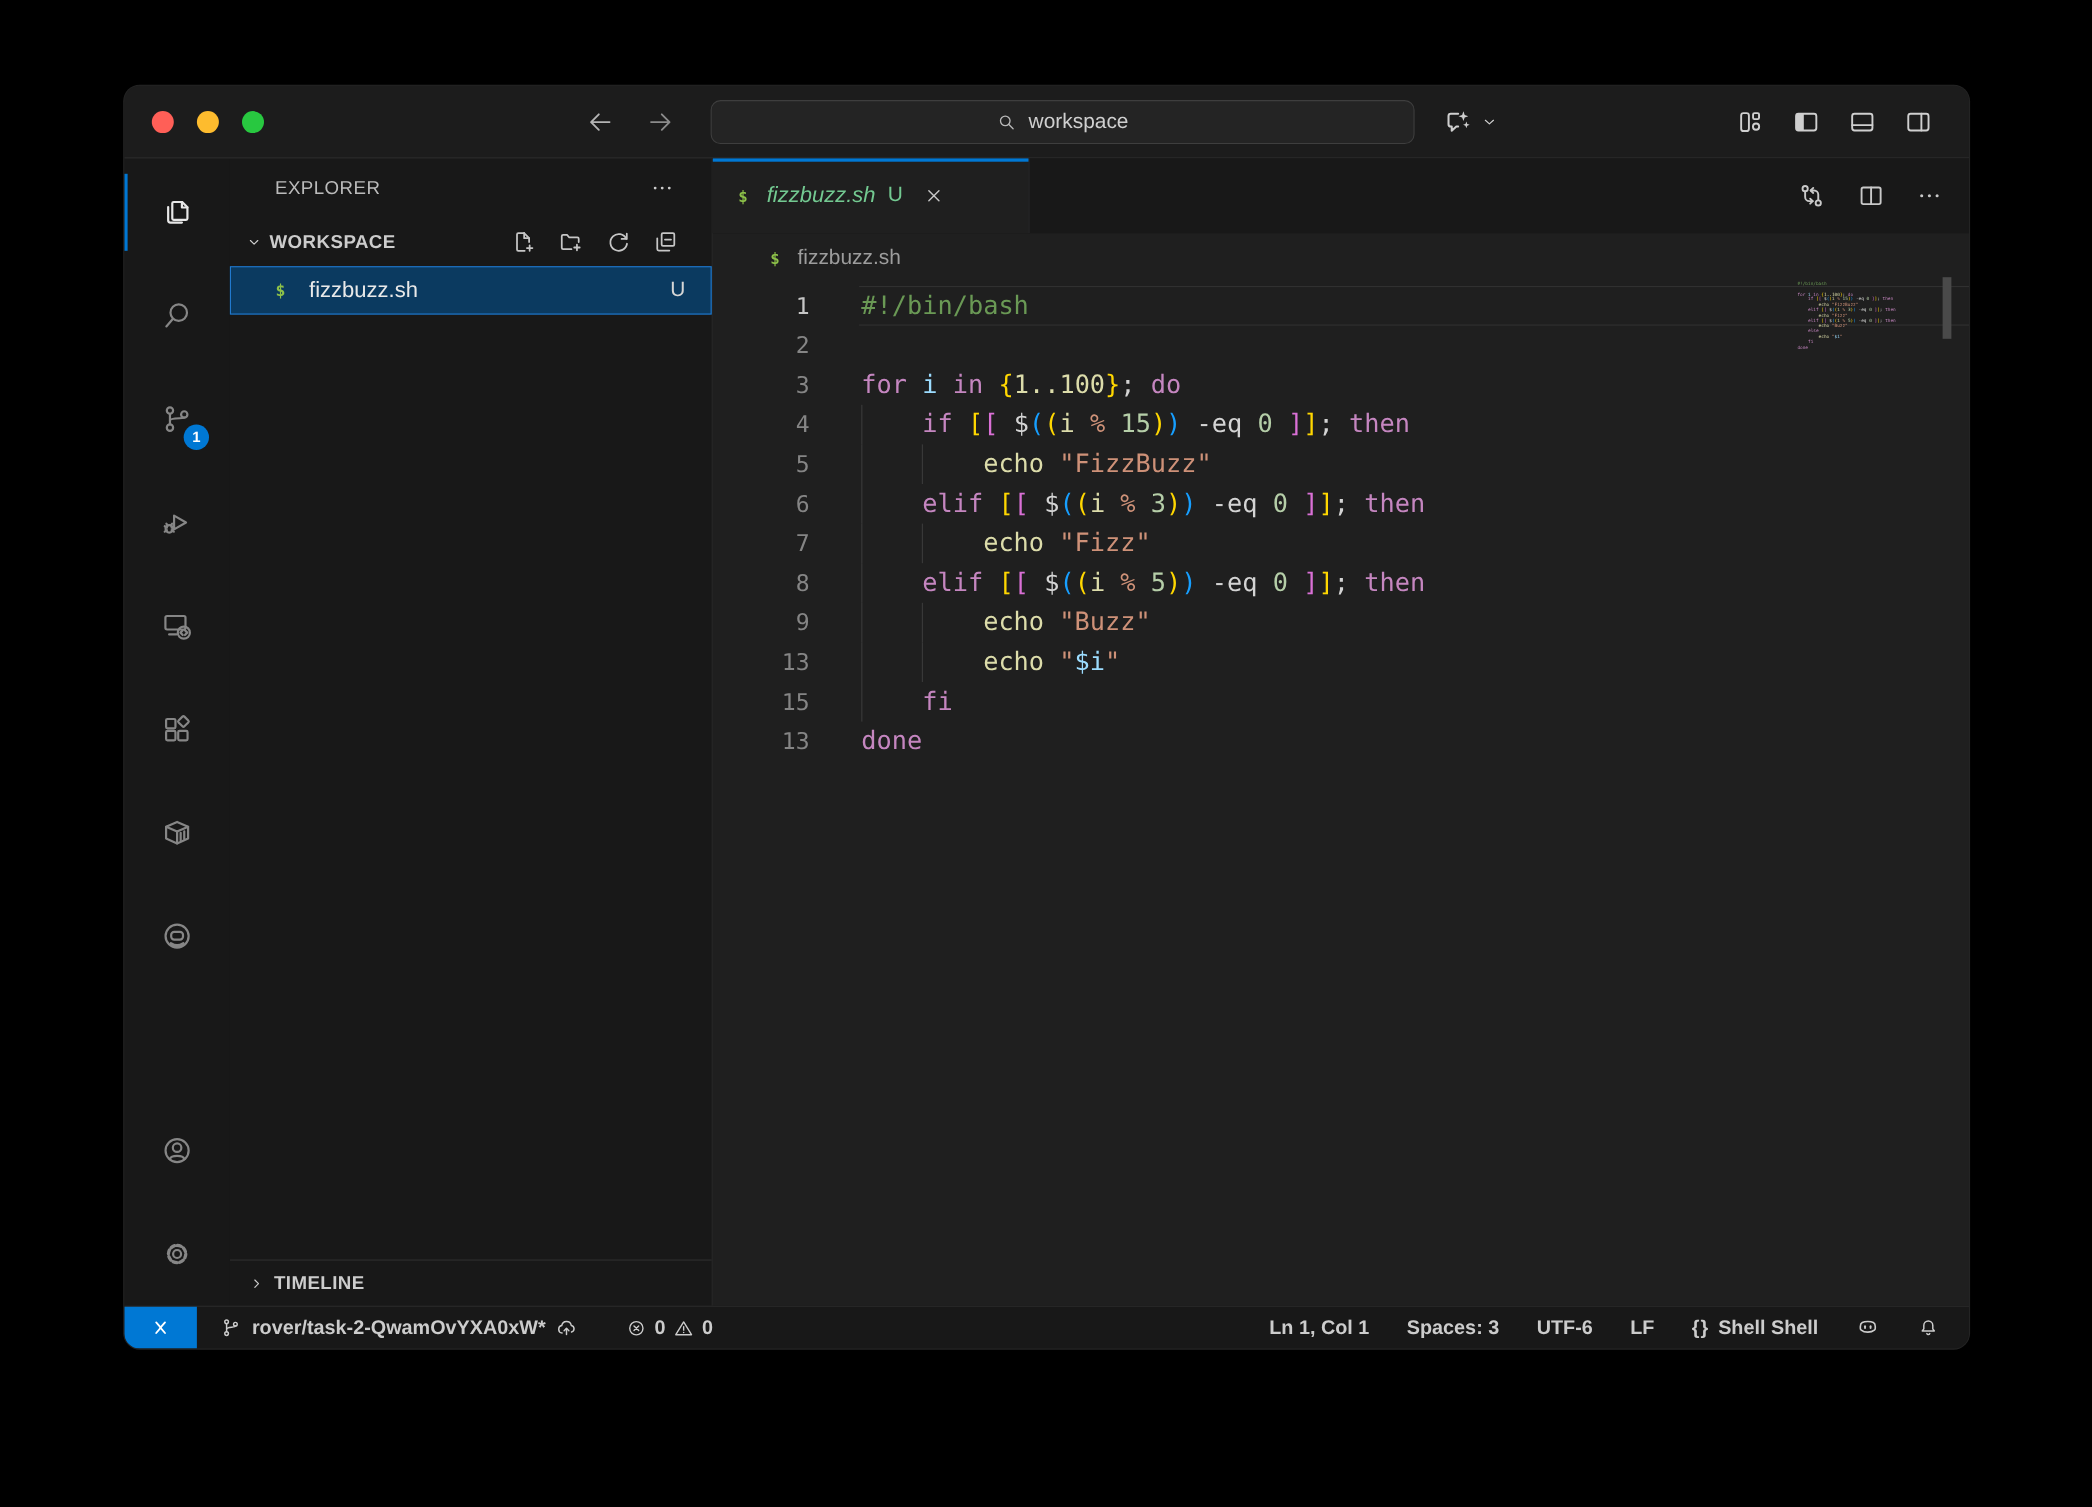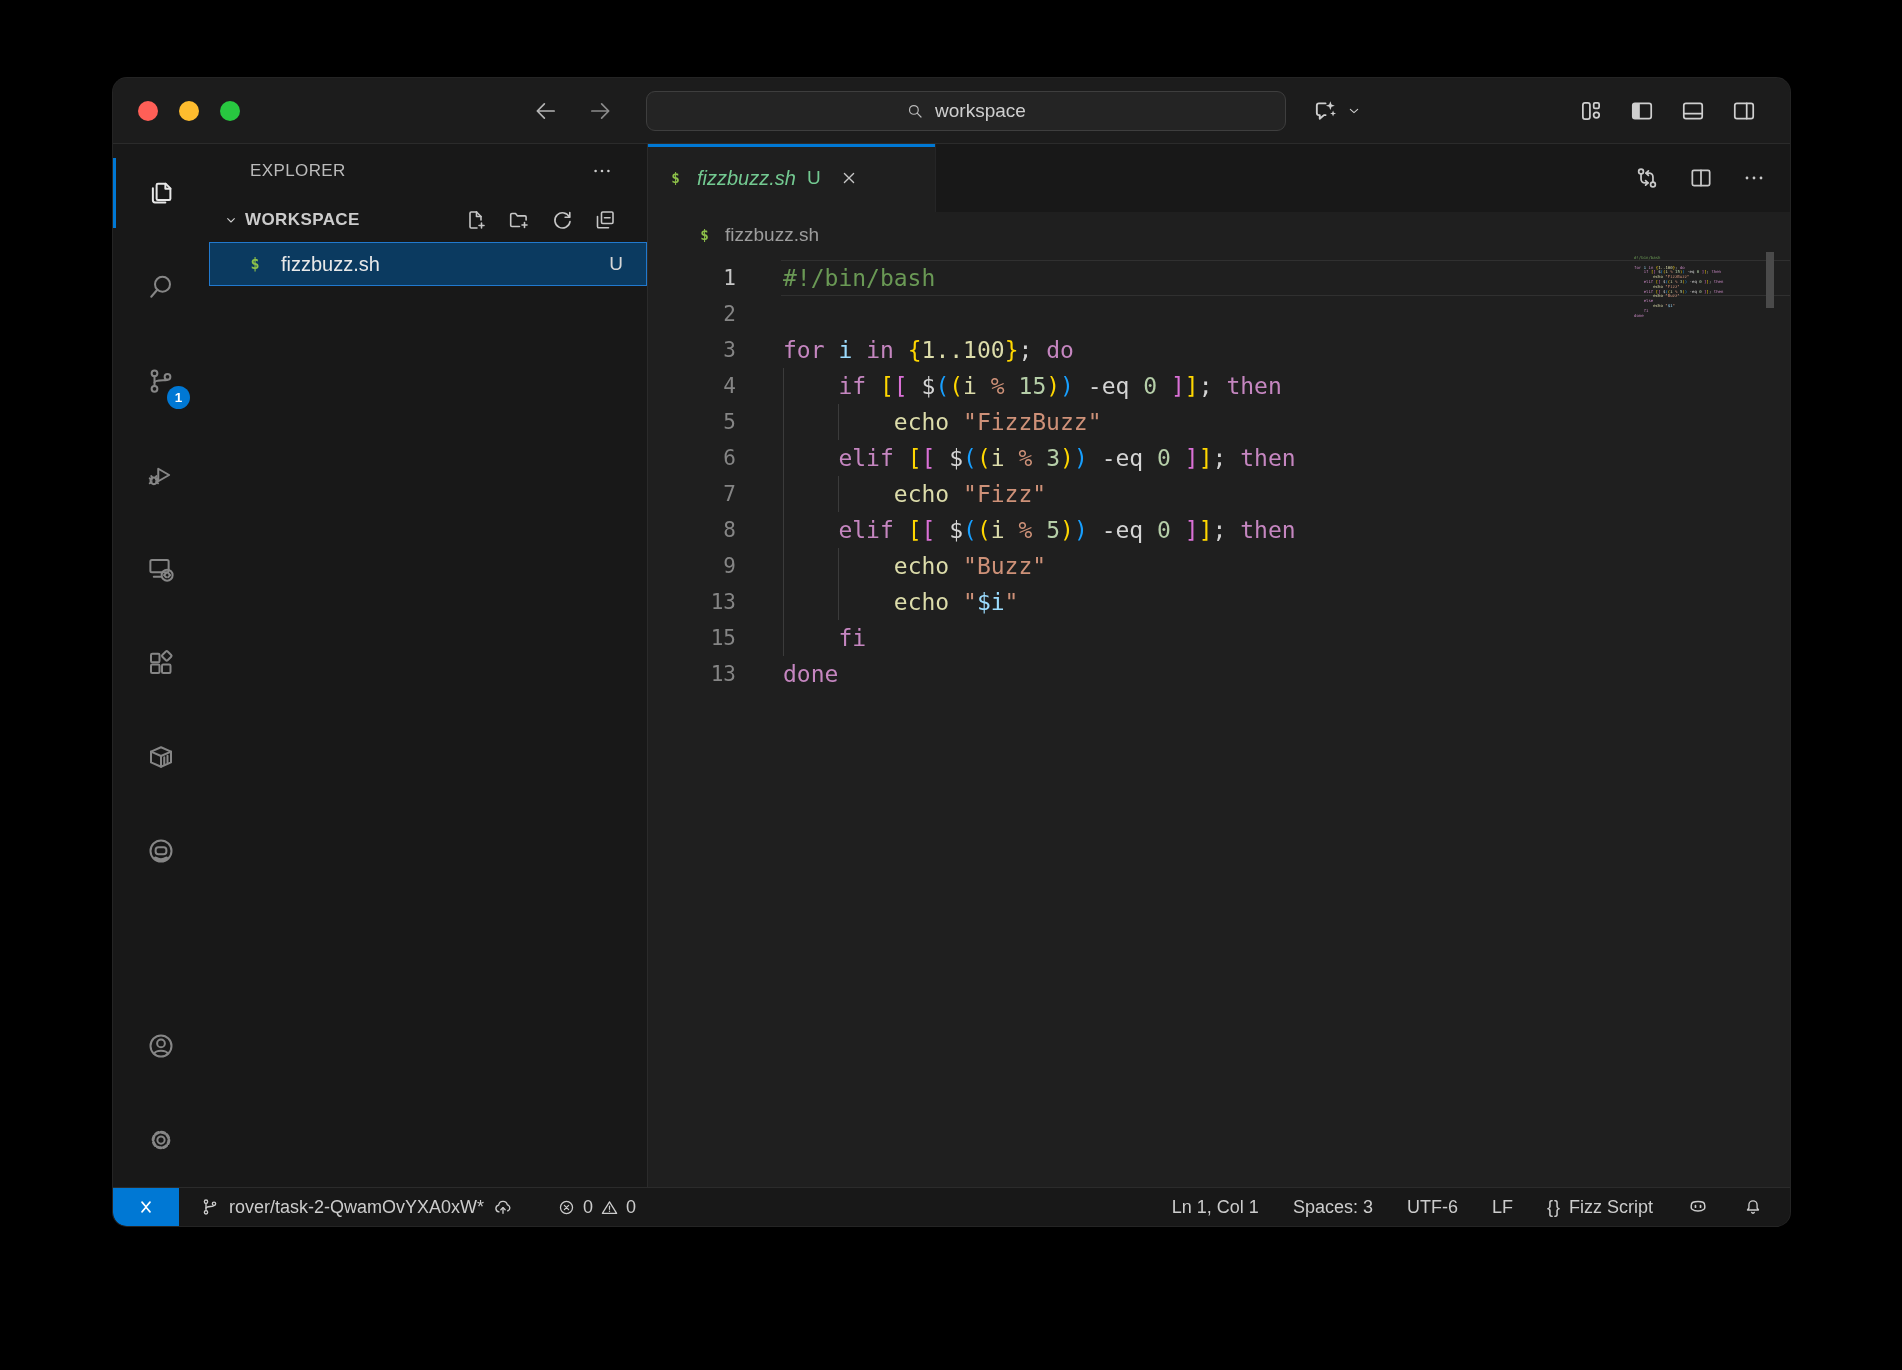--- a/index.html
+++ b/index.html
@@ -99,21 +99,21 @@
     border-top:1px solid #303030; border-bottom:1px solid #303030; pointer-events:none; }
   .minimap { position:absolute; top:-2px; right:44px; width:112px;
     font-size:4px; line-height:4.8px; white-space:pre; pointer-events:auto; }
   .mm-line { height:4.8px; }
   .scroll-thumb { position:absolute; top:-6px; right:16px; width:8px; height:56px;
     background:#4a4a4a; }
 
   
   .statusbar { height:39px; background:#181818; border-top:1px solid #2b2b2b;
     flex:none; display:flex; align-items:center; justify-content:space-between;
-    color:#cccccc; font-size:18px; }
+    color:#cccccc; font-size:18px;font-weight:bold; }
   .sb-left,.sb-right { display:flex; align-items:center; height:100%; }
   .remote-btn { width:66px; height:100%; background:#0078d4; color:#fff; display:flex;
     align-items:center; justify-content:center; border-bottom-left-radius:13px;
     cursor:pointer; }
   .sb-item { display:flex; align-items:center; gap:8px; cursor:pointer; }
   .sb-left .branch { margin-left:21px; gap:9px; }
   .sb-left .problems { margin-left:44px; gap:7px; }
   .sb-right { gap:34px; padding-right:27px; }
   .braces { font-size:18px; letter-spacing:1px; }
 </style>
@@ -348,20 +348,28 @@
             <span class="icon i20 shell-glyph">
               <svg viewBox="0 0 24 24">
                 <text x="12" y="18" text-anchor="middle" font-size="18" font-weight="bold" font-family="DejaVu Sans Mono, monospace" fill="currentColor">$</text>
               </svg>
             </span>
             <span class="fname">fizzbuzz.sh</span>
             <span class="file-badge">U</span>
           </div>
         </div>
       <div class="sb-bottom">
+          <div class="sb-section">
+            <span class="icon i16">
+              <svg viewBox="0 0 24 24" fill="none" stroke="currentColor" stroke-width="1.6" stroke-linecap="round" stroke-linejoin="round">
+                <path d="m10 7 5 5-5 5"></path>
+              </svg>
+            </span>
+            <span class="lbl">TIMELINE</span>
+          </div>
         </div>
     </div>
 
     <div class="editorgroup">
       <div class="tabbar">
         <div class="tab active">
           <span class="icon i19 shell-glyph">
               <svg viewBox="0 0 24 24">
                 <text x="12" y="18" text-anchor="middle" font-size="18" font-weight="bold" font-family="DejaVu Sans Mono, monospace" fill="currentColor">$</text>
               </svg>
@@ -512,21 +520,21 @@
         <span>0</span>
       </div>
     </div>
     <div class="sb-right">
       <span class="sb-item">Ln 1, Col 1</span>
       <span class="sb-item">Spaces: 3</span>
       <span class="sb-item">UTF-6</span>
       <span class="sb-item">LF</span>
       <span class="sb-item">
         <span class="braces">{}</span>
-        <span>Fizz Script</span>
+        <span>Shell Shell</span>
       </span>
       <span class="icon i22">
           <svg viewBox="0 0 24 24" fill="none" stroke="currentColor" stroke-width="1.6" stroke-linecap="round" stroke-linejoin="round">
             <path d="M4.6 10.8c0-1.9.5-3.3 1.9-4C8 6.1 10 5.9 12 5.9s4 .2 5.5.9c1.4.7 1.9 2.1 1.9 4v1.7c0 .8-.3 1.4-.9 1.9-1.6 1.3-4 2-6.5 2s-4.9-.7-6.5-2c-.6-.5-.9-1.1-.9-1.9z"></path>
             <rect x="8.3" y="9.6" width="1.9" height="3.6" rx=".95" fill="currentColor" stroke="none"></rect>
             <rect x="13.8" y="9.6" width="1.9" height="3.6" rx=".95" fill="currentColor" stroke="none"></rect>
           </svg>
         </span>
       <span class="icon i20">
           <svg viewBox="0 0 24 24" fill="none" stroke="currentColor" stroke-width="1.6" stroke-linecap="round" stroke-linejoin="round">

